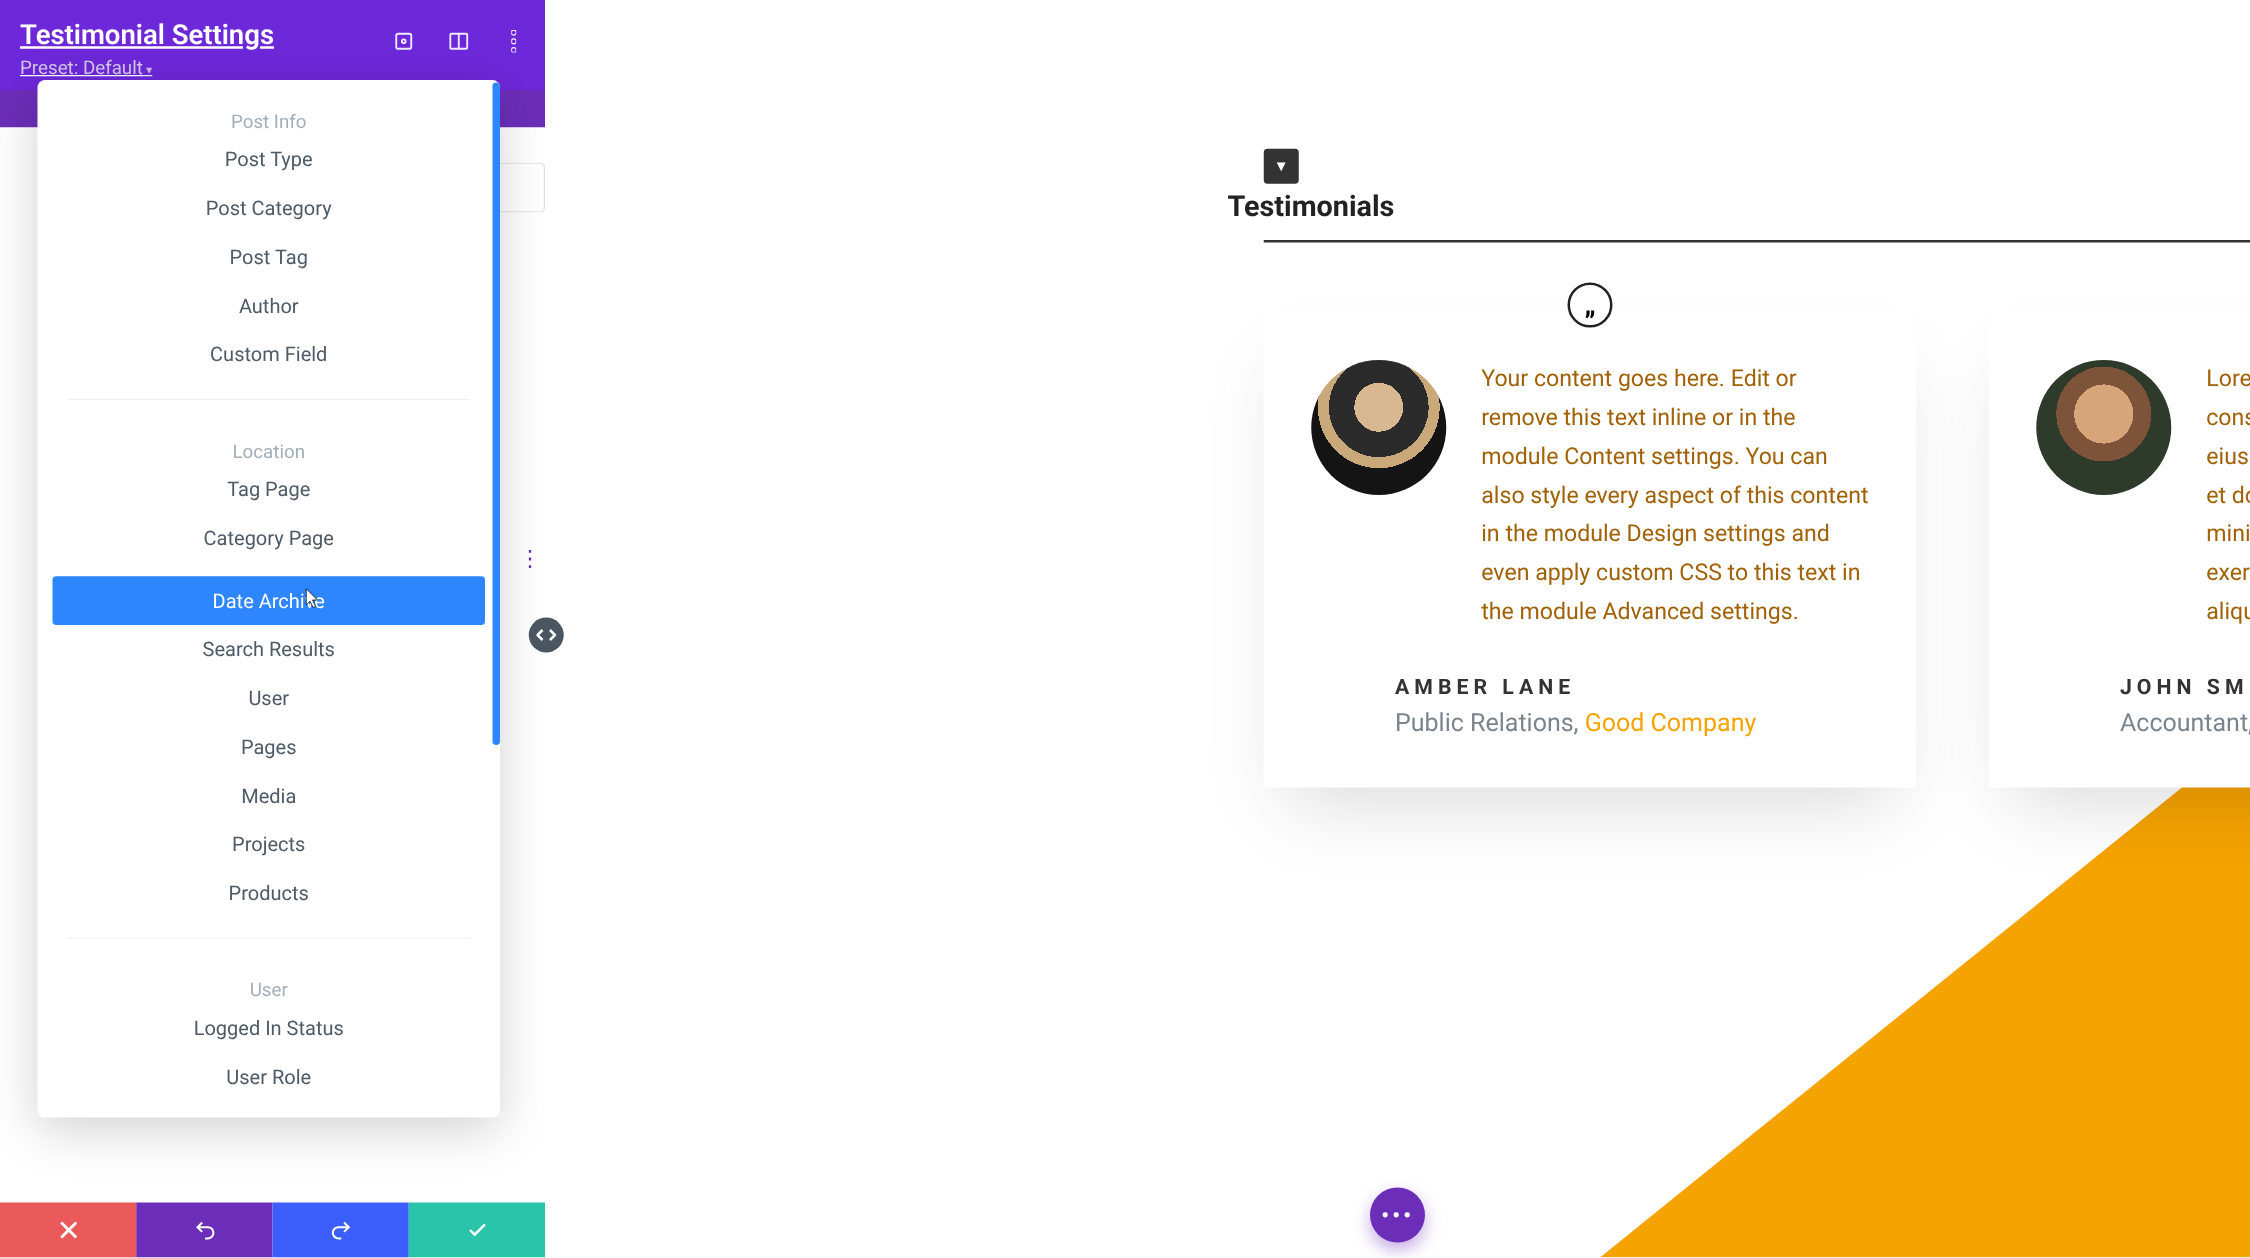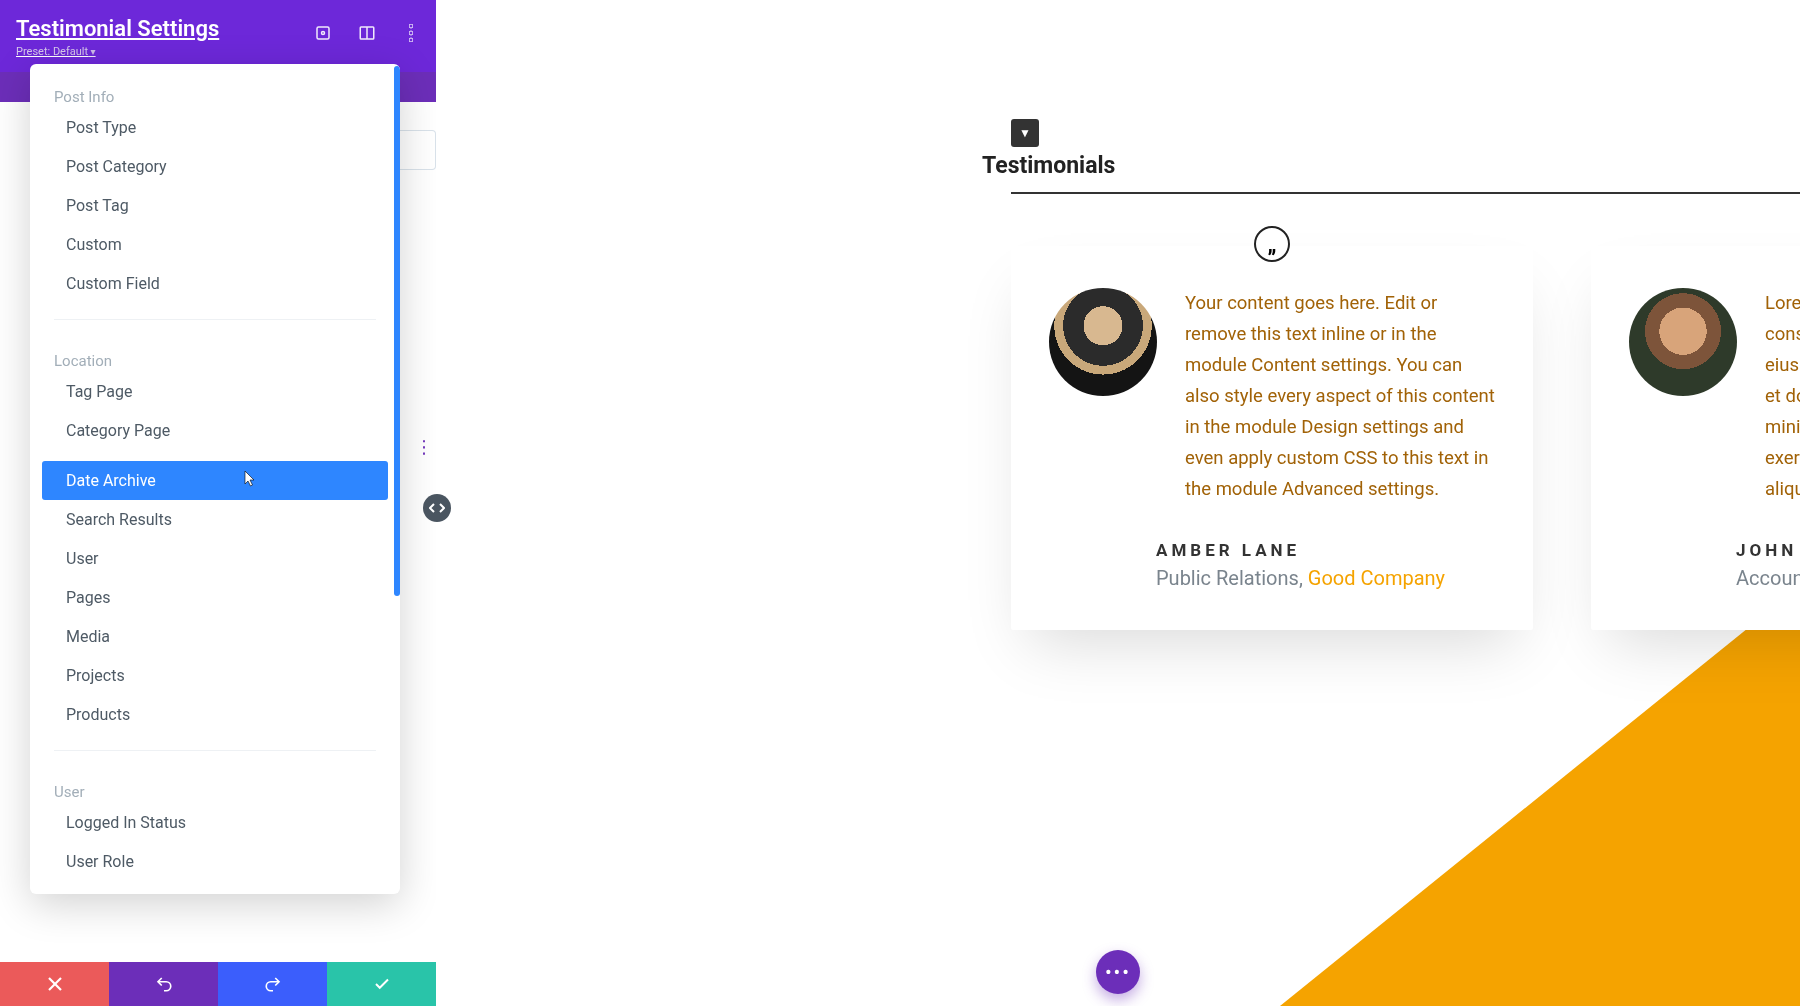--- a/index.html
+++ b/index.html
@@ -2,39 +2,39 @@
 <html><head>
 <meta charset="utf-8">
 <style>
 * { margin:0; padding:0; box-sizing:border-box; font-family:-apple-system,BlinkMacSystemFont,"Segoe UI",Roboto,"Helvetica Neue",Arial,sans-serif; }
 html,body { width:1800px; height:1006px; overflow:hidden; background:#fff; position:relative; }
 
 
 .panel { position:absolute; left:0; top:0; width:436px; height:1006px; }
 .panel-header { background:#6d28d9; color:#fff; padding:16px 28px 10px 16px; height:72px; position:relative;text-decoration:underline; }
 .panel-title { font-size:22px; font-weight:600; }
-.panel-preset { font-size:11px; color:#d6c8ea; margin-top:4px; cursor:pointer; }
+.panel-preset { font-size:15px; color:#d6c8ea; margin-top:4px; cursor:pointer; }
 .panel-preset::after { content:" ▾"; font-size:10px; opacity:.9; }
 .panel-header-icons { position:absolute; right:14px; top:22px; display:flex; gap:22px; }
 .hdr-icon { width:22px; height:22px; display:flex; align-items:center; justify-content:center; opacity:.9; cursor:pointer; }
 .hdr-icon svg { stroke:#fff; fill:none; }
 
 .panel-tabs { background:#6c2eb9; height:30px; }
 
 .panel-body { background:#fff; height:calc(100% - 72px - 30px - 44px); position:relative; }
 
 
 .search-sliver { position:absolute; right:0; top:28px; width:60px; height:40px; border:1px solid #d9e2ea; border-left:none; border-radius:0 4px 4px 0; background:#fff; font-size:14px; color:#6e7c87; display:flex; align-items:center; padding-left:6px; }
 
 
 .more-dots-right { position:absolute; right:0; top:334px; width:24px; height:24px; color:#6c2eb9; font-size:18px; text-align:center; cursor:pointer; }
 
 
 .dropdown { position:absolute; left:30px; top:64px; width:370px; height:830px; background:#fff; border-radius:6px; box-shadow:0 10px 40px rgba(0,0,0,.18); overflow:hidden; }
-.dd-scroll { position:absolute; inset:0; overflow:hidden; padding:8px 0 16px 0; }
+.dd-scroll { position:absolute; inset:0; overflow:hidden; padding:8px 0 16px 0;text-align:center; }
 .dd-track { position:absolute; right:0; top:2px; bottom:2px; width:6px; background:transparent; }
 .dd-thumb { position:absolute; right:0; top:0; width:6px; height:530px; background:#2e86ff; border-radius:3px; }
 
 .dd-group { padding:16px 24px 2px 24px; font-size:15px; color:#a2aeb8; }
 .dd-item  { padding:10px 24px; font-size:16px; color:#4e5a65; cursor:pointer; margin:0 12px; border-radius:3px; }
 .dd-item.hover { background:#2e86ff; color:#fff; position:relative;margin-top:11px; }
 .dd-sep { height:1px; background:#eef1f4; margin:16px 24px; }
 .cursor-ptr { position:absolute; left:200px; top:9px; width:16px; height:18px; pointer-events:none; }
 .cursor-ptr svg { display:block; }
 
@@ -57,21 +57,21 @@
 .section-toggle { position:absolute; left:575px; top:119px; width:28px; height:28px; background:#333; border-radius:3px; display:flex; align-items:center; justify-content:center; color:#fff; font-size:12px; cursor:pointer; }
 .section-title { position:absolute; left:546px; top:152px; font-size:23px; font-weight:700; color:#222; }
 .section-rule  { position:absolute; left:575px; top:192px; width:1102px; height:2px; background:#333; }
 
 .cards { position:absolute; left:575px; top:246px; display:flex; gap:58px; }
 .card { width:522px; background:#fff; box-shadow:0 30px 60px -18px rgba(0,0,0,.15); padding:42px 38px 40px 38px; position:relative; border-radius:2px; }
 .quote-icon { position:absolute; left:50%; top:-20px; transform:translateX(-50%); width:36px; height:36px; border:2.5px solid #222; border-radius:50%; background:#fff; display:flex; align-items:center; justify-content:center; font-size:22px; font-weight:700; }
 .card-row { display:flex; gap:28px; }
 .avatar { width:108px; height:108px; border-radius:50%; flex:none; background:#ccc center/cover no-repeat; }
 .card-text { flex:1; font-size:18.5px; line-height:1.68; color:#a16207; }
-.card-foot { margin-left:107px; margin-top:34px; }
+.card-foot { margin-left:67px; margin-top:34px; }
 .card-name { font-size:17px; font-weight:700; letter-spacing:4px; color:#333; text-transform:uppercase; }
 .card-role { font-size:20px; color:#7a848d; margin-top:6px; }
 .card-role a { color:#f5a300; text-decoration:none; }
 
 
 .fab { position:absolute; left:50%; bottom:12px; transform:translateX(-50%); width:44px; height:44px; border-radius:50%; background:#6c2eb9; color:#fff; display:flex; align-items:center; justify-content:center; font-size:20px; letter-spacing:2px; cursor:pointer; box-shadow:0 6px 14px rgba(108,46,185,.4); }
 
 
 .av1 { background:radial-gradient(circle at 50% 35%,#d8b890 0 22%,#2b2b2b 22% 45%,#c9a87a 45% 55%,#141414 55% 100%); }
 .av2 { background:radial-gradient(circle at 50% 40%,#d8a47a 0 28%,#7d543a 28% 45%,#2e3a2a 45% 100%); }
@@ -113,21 +113,21 @@
     <div class="search-sliver">ter</div>
     <div class="more-dots-right">⋮</div>
   </div>
 
   <div class="dropdown">
     <div class="dd-scroll" id="dd-scroll">
         <div class="dd-group">Post Info</div>
         <div class="dd-item">Post Type</div>
         <div class="dd-item">Post Category</div>
         <div class="dd-item">Post Tag</div>
-        <div class="dd-item">Custom</div>
+        <div class="dd-item">Author</div>
         <div class="dd-item">Custom Field</div>
         <div class="dd-sep"></div>
         <div class="dd-group">Location</div>
         <div class="dd-item">Tag Page</div>
         <div class="dd-item">Category Page</div>
         <div class="dd-item hover">Date Archive<span class="cursor-ptr">
             <svg width="16" height="18" viewBox="0 0 16 18">
               <path fill="#fff" stroke="#000" stroke-width="0.6" d="M3 1 L3 14 L6 11 L8.5 16 L10.5 15 L8 10 L12 10 Z"></path>
             </svg>
           </span></div>

